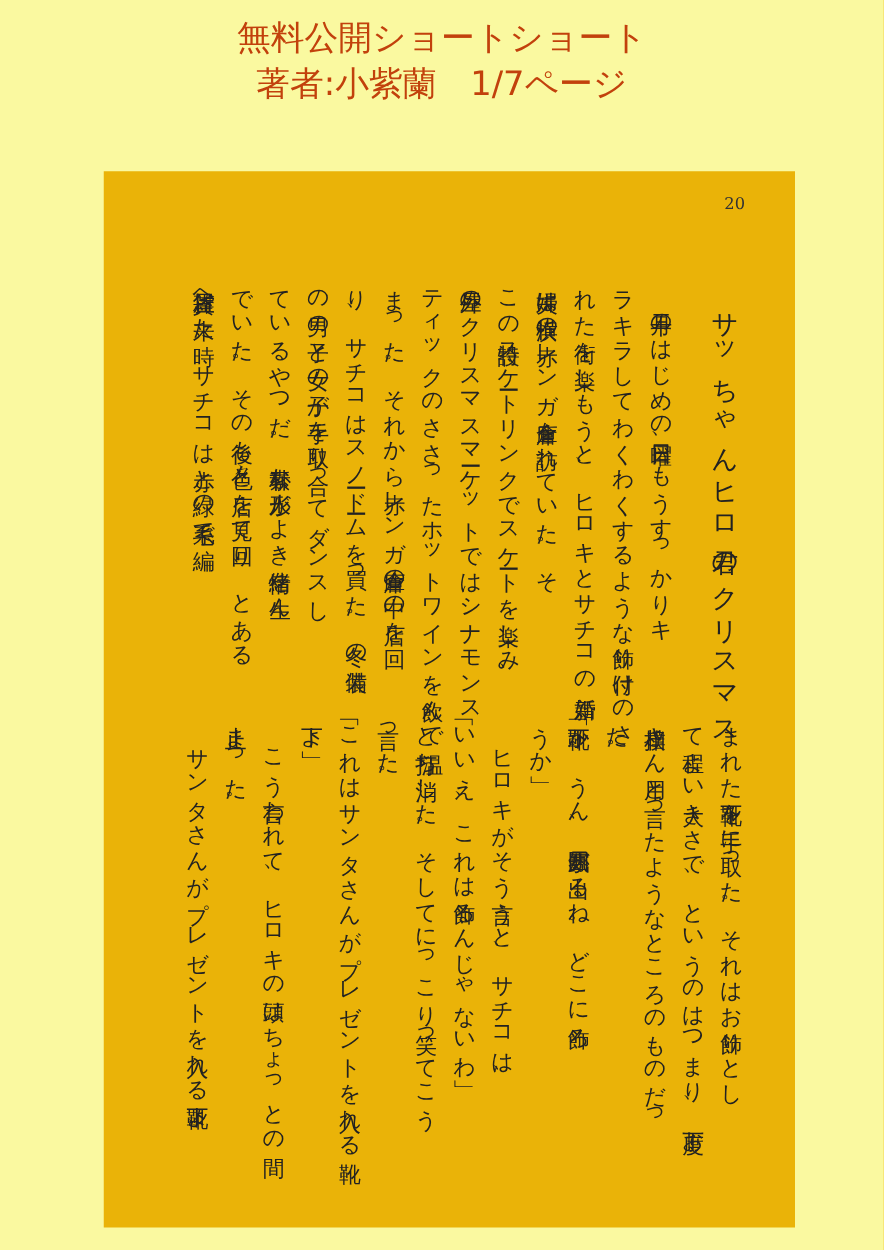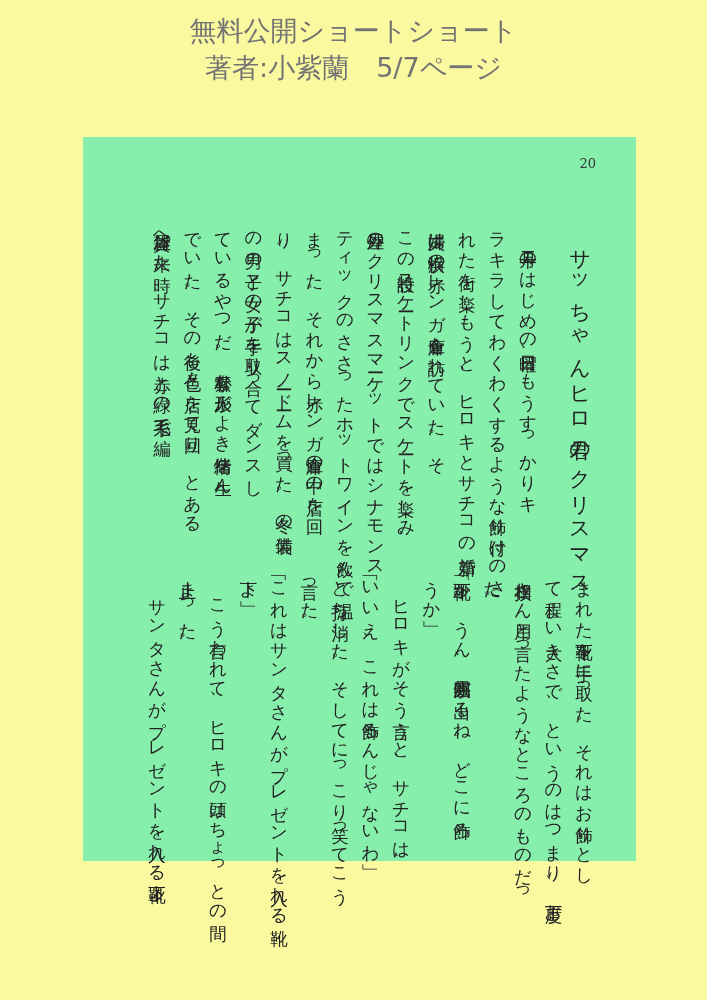--- a/index.html
+++ b/index.html
@@ -1,31 +1,31 @@
 <!DOCTYPE html>
 <html><head>
 <meta charset="utf-8">
 <style>
   html,body{margin:0;padding:0;}
   body{width:707px;height:1000px;background:#faf9a0;position:relative;overflow:hidden;font-family:"DejaVu Sans","Liberation Sans",sans-serif;}
-  .header{position:absolute;left:0;top:12px;width:707px;text-align:center;color:#737373;}
+  .header{position:absolute;left:0;top:12px;width:707px;text-align:center;color:#c2410c;}
   .header div{font-size:27px;line-height:37px;letter-spacing:0px;}
-  .page{position:absolute;left:83px;top:137px;width:553px;height:724px;background:#86efac;}
+  .page{position:absolute;left:83px;top:137px;width:553px;height:845px;background:#eab308;}
   .page-num{position:absolute;right:40px;top:19px;font-family:"DejaVu Serif","Liberation Serif",serif;font-size:13px;color:#333;}
   .vblock{position:absolute;writing-mode:vertical-rl;font-family:"DejaVu Serif","Liberation Serif",serif;font-size:17.5px;color:#222;line-height:30.5px;letter-spacing:0.45px;white-space:pre;}
   .title-col{position:absolute;writing-mode:vertical-rl;font-family:"DejaVu Serif","Liberation Serif",serif;font-size:21px;color:#222;letter-spacing:3px;right:42px;top:98px;}
   .top-block{right:93px;top:83px;height:330px;}
   .bottom-block{right:37px;top:432px;height:350px;}
 </style>
 </head>
 <body>
 
 <div class="header">
   <div>無料公開ショートショート</div>
-  <div>著者:小紫蘭　5/7ページ</div>
+  <div>著者:小紫蘭　1/7ページ</div>
 </div>
 
 <div class="page">
   <div class="page-num">20</div>
   <div class="title-col">サッちゃんヒロ君のクリスマス</div>
   <div class="vblock top-block" id="topBlock"><div>　十二月のはじめの日曜日、もうすっかりキ</div><div>ラキラしてわくわくするような飾り付けのさ</div><div>れた街を楽しもうと、ヒロキとサチコの新婚</div><div>夫婦は横浜の赤レンガ倉庫を訪れていた。そ</div><div>この特設スケートリンクでスケートを楽しみ、</div><div>屋外のクリスマスマーケットではシナモンス</div><div>ティックのささったホットワインを飲んで温</div><div>まった。それから赤レンガ倉庫の中の店を回</div><div>り、サチコはスノードームを買った。冬の装備</div><div>の男の子と女の子が手を取り合ってダンスし</div><div>ているやつだ。素朴な人形がよき情緒を生ん</div><div>でいた。その後も色々と店を見て回り、とある</div><div>雑貨屋へ来た時、サチコは赤と緑の毛糸で編</div></div>
   <div class="vblock bottom-block" id="bottomBlock"><div>まれた靴下を手に取った。それはお飾りとし</div><div>て程よい大きさで、というのはつまり、丁度お</div><div>相撲さん用と言ったようなところのものだっ</div><div>た。</div><div>「靴下か。うん、雰囲気が出るね。どこに飾ろ</div><div>うか」</div><div>　ヒロキがそう言うと、サチコは、</div><div>「いいえ、これは飾るんじゃないわ」</div><div>と打ち消した。そしてにっこり笑ってこう</div><div>言った。</div><div>「これはサンタさんがプレゼントを入れる靴</div><div>下よ」</div><div>　こう言われて、ヒロキの頭はちょっとの間</div><div>止まった。</div><div>　サンタさんがプレゼントを入れる靴下よ、</div></div>
 </div>
 
 </body></html>

